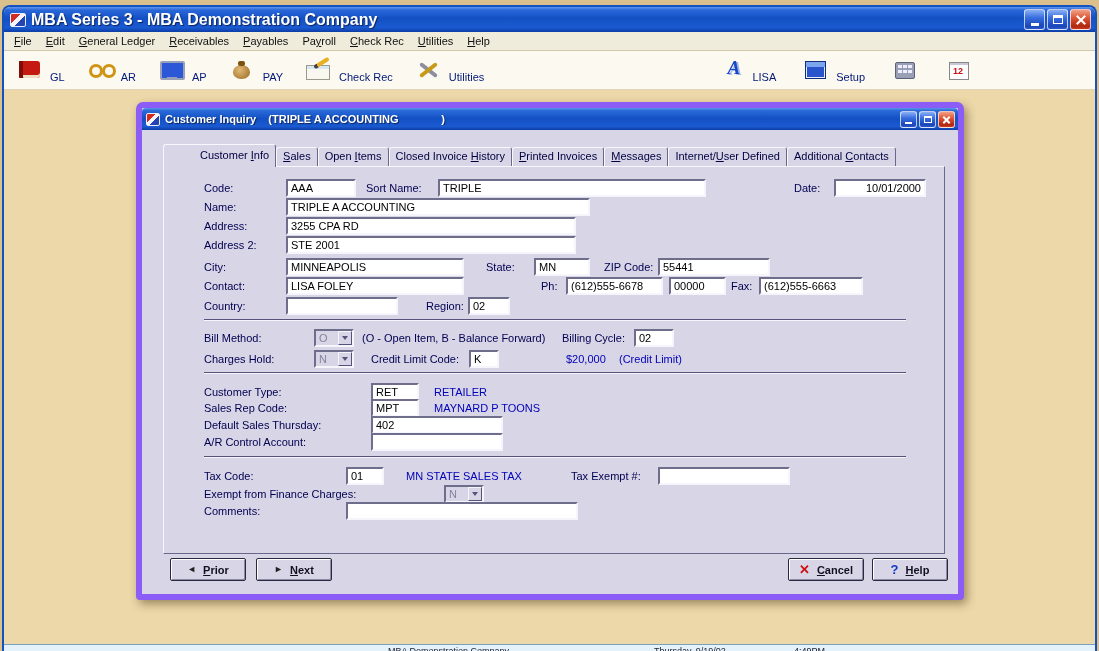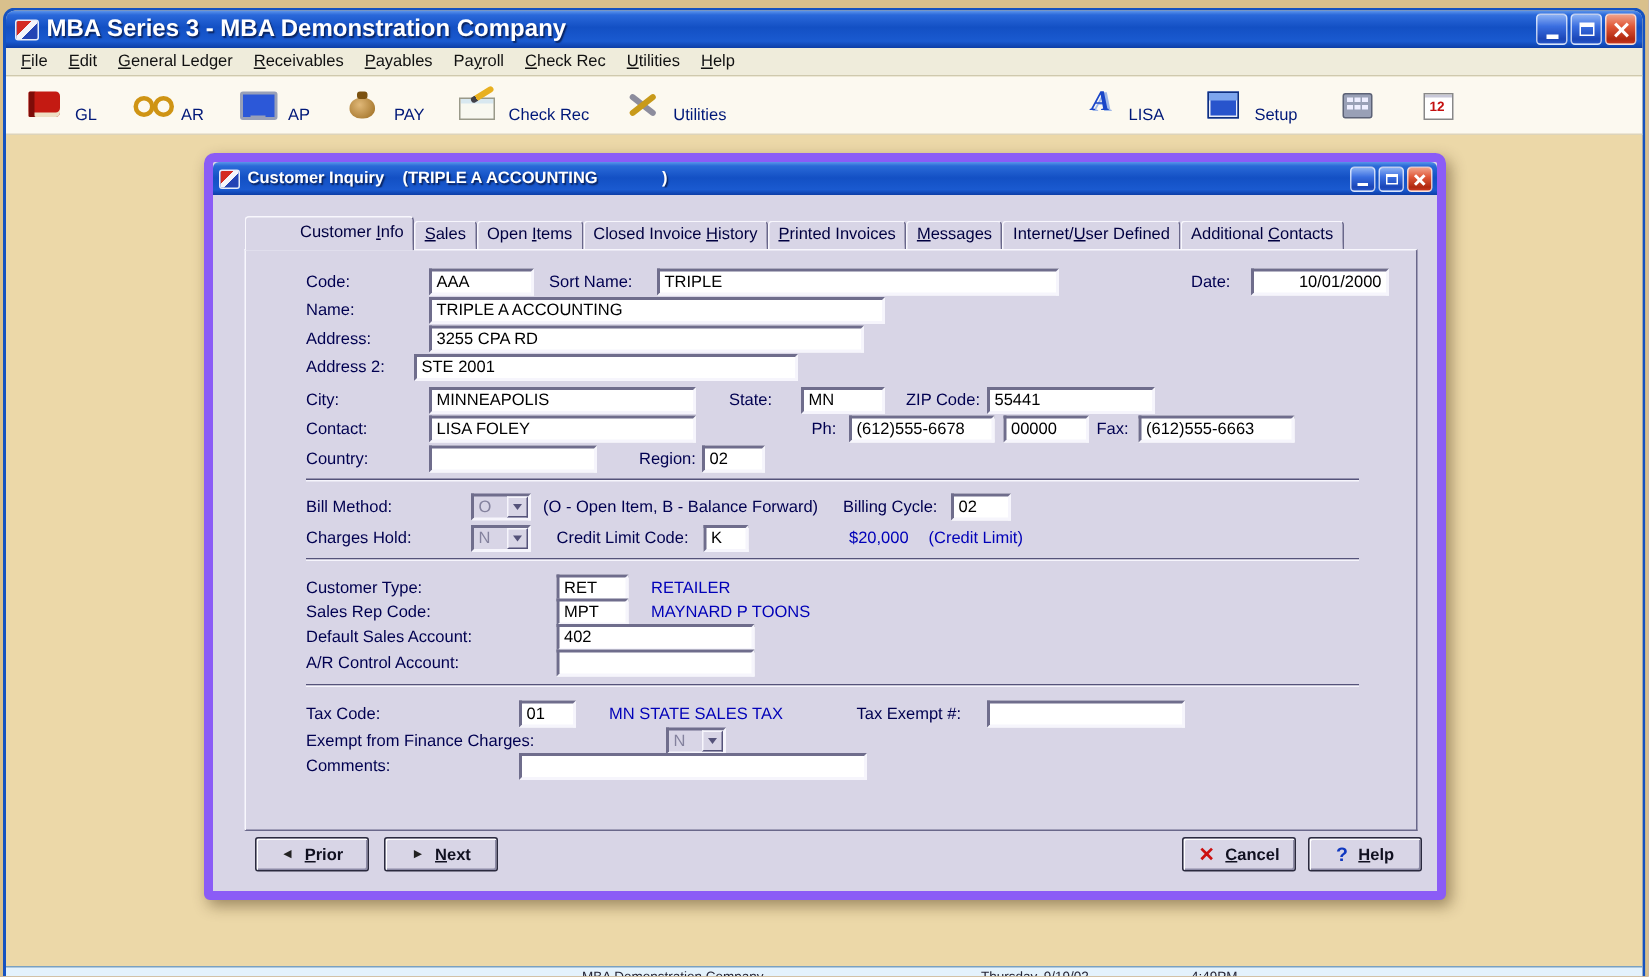--- a/index.html
+++ b/index.html
@@ -265,21 +265,21 @@
             <span class="lbl" style="left:630px;top:12px">Date:</span>
             <div class="tbox" style="left:670px;top:12px;width:92px;text-align:right">10/01/2000</div>
 
             <span class="lbl" style="left:40px;top:31px">Name:</span>
             <div class="tbox" style="left:122px;top:31px;width:304px">TRIPLE A ACCOUNTING</div>
 
             <span class="lbl" style="left:40px;top:50px">Address:</span>
             <div class="tbox" style="left:122px;top:50px;width:290px">3255 CPA RD</div>
 
             <span class="lbl" style="left:40px;top:69px">Address 2:</span>
-            <div class="tbox" style="left:112px;top:69px;width:256px">STE 2001</div>
+            <div class="tbox" style="left:122px;top:69px;width:290px">STE 2001</div>
 
             <span class="lbl" style="left:40px;top:91px">City:</span>
             <div class="tbox" style="left:122px;top:91px;width:178px">MINNEAPOLIS</div>
             <span class="lbl" style="left:322px;top:91px">State:</span>
             <div class="tbox" style="left:370px;top:91px;width:56px">MN</div>
             <span class="lbl" style="left:440px;top:91px">ZIP Code:</span>
             <div class="tbox" style="left:494px;top:91px;width:112px">55441</div>
 
             <span class="lbl" style="left:40px;top:110px">Contact:</span>
             <div class="tbox" style="left:122px;top:110px;width:178px">LISA FOLEY</div>
@@ -318,21 +318,21 @@
             <div class="sep" style="top:205px"></div>
 
             <span class="lbl" style="left:40px;top:216px">Customer Type:</span>
             <div class="tbox" style="left:207px;top:216px;width:48px">RET</div>
             <span class="desc" style="left:270px;top:216px">RETAILER</span>
 
             <span class="lbl" style="left:40px;top:232px">Sales Rep Code:</span>
             <div class="tbox" style="left:207px;top:232px;width:48px">MPT</div>
             <span class="desc" style="left:270px;top:232px">MAYNARD P TOONS</span>
 
-            <span class="lbl" style="left:40px;top:249px">Default Sales Account:</span>
+            <span class="lbl" style="left:40px;top:249px">Default Sales Thursday:</span>
             <div class="tbox" style="left:207px;top:249px;width:132px">402</div>
 
             <span class="lbl" style="left:40px;top:266px">A/R Control Account:</span>
             <div class="tbox" style="left:207px;top:266px;width:132px"></div>
 
             <div class="sep" style="top:289px"></div>
 
             <span class="lbl" style="left:40px;top:300px">Tax Code:</span>
             <div class="tbox" style="left:182px;top:300px;width:38px">01</div>
             <span class="desc" style="left:242px;top:300px">MN STATE SALES TAX</span>

